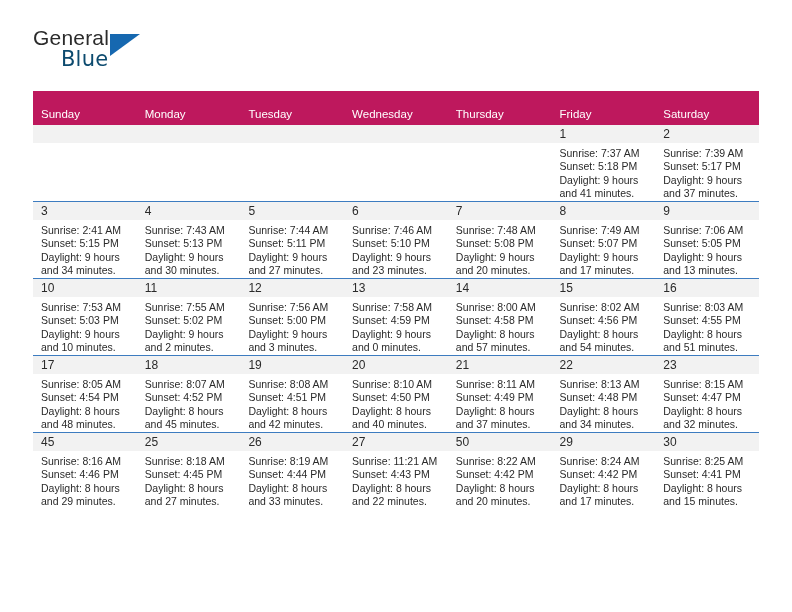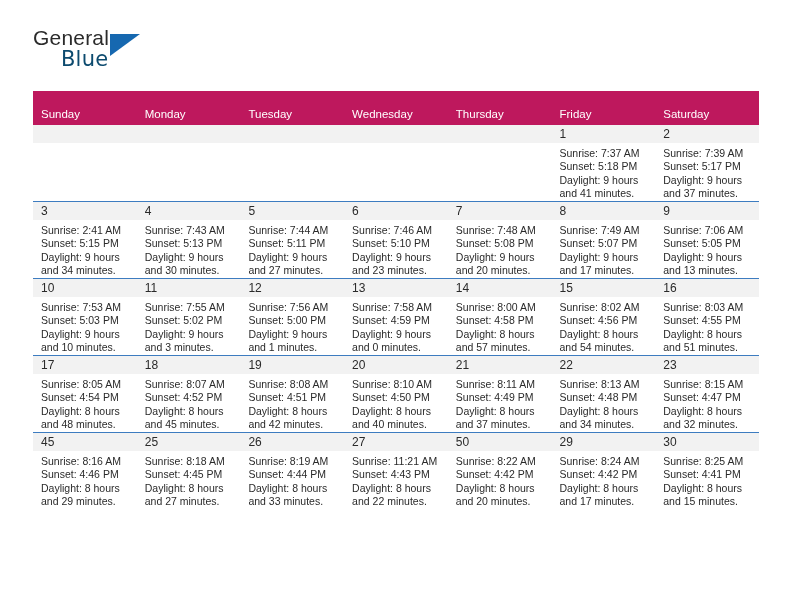--- a/index.html
+++ b/index.html
@@ -275,30 +275,30 @@
               <div>Daylight: 9 hours</div>
               <div>and 10 minutes.</div>
             </div>
           </td>
           <td>
             <div class="daynum-strip">11</div>
             <div class="cell-body">
               <div>Sunrise: 7:55 AM</div>
               <div>Sunset: 5:02 PM</div>
               <div>Daylight: 9 hours</div>
-              <div>and 3 minutes.</div>
+              <div>and 2 minutes.</div>
             </div>
           </td>
           <td>
             <div class="daynum-strip">12</div>
             <div class="cell-body">
               <div>Sunrise: 7:56 AM</div>
               <div>Sunset: 5:00 PM</div>
               <div>Daylight: 9 hours</div>
-              <div>and 1 minutes.</div>
+              <div>and 3 minutes.</div>
             </div>
           </td>
           <td>
             <div class="daynum-strip">13</div>
             <div class="cell-body">
               <div>Sunrise: 7:58 AM</div>
               <div>Sunset: 4:59 PM</div>
               <div>Daylight: 9 hours</div>
               <div>and 0 minutes.</div>
             </div>

